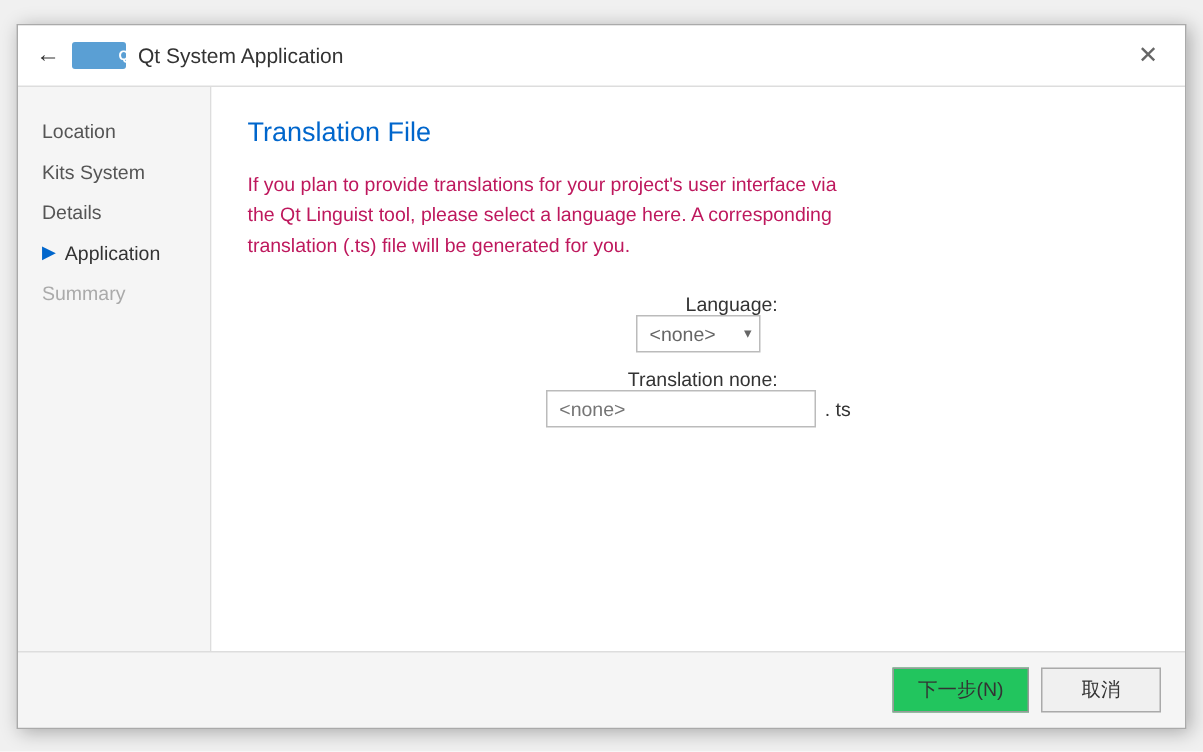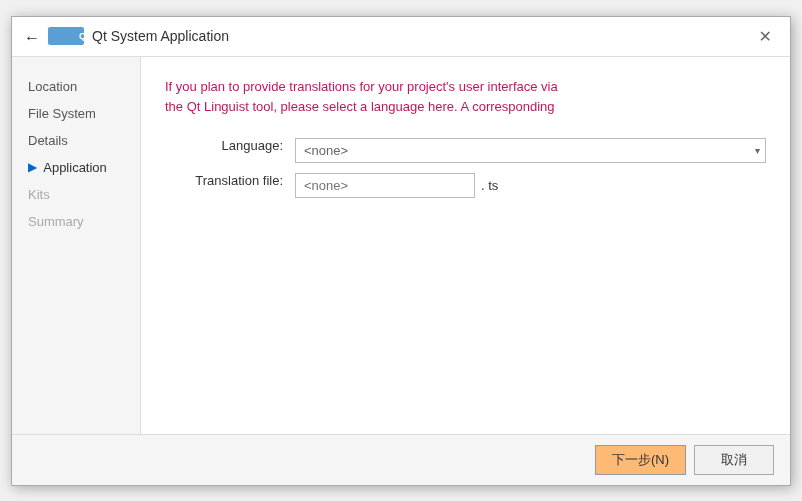--- a/index.html
+++ b/index.html
@@ -129,22 +129,23 @@
 
     .description {
       font-size: 13px;
       color: #be185d;
       line-height: 1.6;
       margin-bottom: 20px;
     }
 
     .form-row {
       display: flex;
-      align-items: flex-start;
+      align-items: center;
       margin-bottom: 10px;
+      flex-direction: column;
     }
 
     .form-label {
       width: 130px;
       font-size: 13px;
       color: #333;
       text-align: right;
       padding-right: 12px;
     }
 
@@ -212,21 +213,21 @@
       padding: 5px 16px;
       font-size: 13px;
       border: 1px solid #aaa;
       background: #f0f0f0;
       cursor: pointer;
       color: #333;
       min-width: 80px;
     }
 
     .btn-primary {
-      background: #fdba74;
+      background: #22c55e;
       border-color: #999;
     }
   </style>
 </head>
 <body>
 
 <div class="dialog">
   <div class="title-bar">
     <div class="title-bar-left">
       <span class="back-arrow">←</span>
@@ -235,57 +236,56 @@
     </div>
     <span class="close-btn">✕</span>
   </div>
 
   <div class="content-area">
     <div class="sidebar">
       <div class="sidebar-item">
         <span>Location</span>
       </div>
       <div class="sidebar-item">
-        <span>File System</span>
+        <span>Kits System</span>
       </div>
       <div class="sidebar-item">
         <span>Details</span>
       </div>
       <div class="sidebar-item active">
         <span class="arrow-icon">▶</span>
         <span>Application</span>
       </div>
       <div class="sidebar-item disabled">
-        <span>Kits</span>
-      </div>
-      <div class="sidebar-item disabled">
         <span>Summary</span>
       </div>
     </div>
 
     <div class="main-content">
+      <div class="section-title">Translation File</div>
       <div class="description">
         <span>If you plan to provide translations for your project's user interface via</span><br>
         <span>the Qt Linguist tool, please select a language here. A corresponding</span><br>
+        <span>translation (.ts) file will be generated for you.</span>
       </div>
 
       <div class="form-row">
         <div class="form-label">Language:</div>
         <div class="form-control">
           <div class="select-wrapper">
             <select>
               <option>&lt;none&gt;</option>
             </select>
             <span class="select-arrow">▾</span>
           </div>
         </div>
       </div>
 
       <div class="form-row">
-        <div class="form-label">Translation file:</div>
+        <div class="form-label">Translation none:</div>
         <div class="form-control">
           <div class="translation-file-row">
             <input class="translation-input" type="text" value="" style="color: rgb(153, 153, 153);" placeholder="&lt;none&gt;">
             <span class="ts-suffix">. ts</span>
           </div>
         </div>
       </div>
     </div>
   </div>
 

